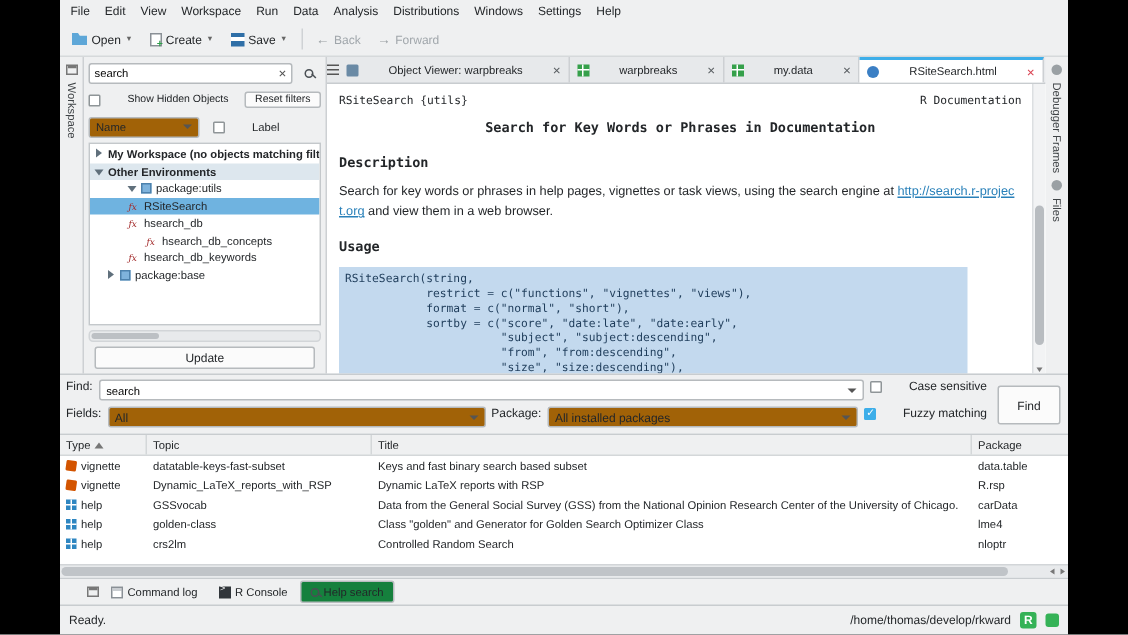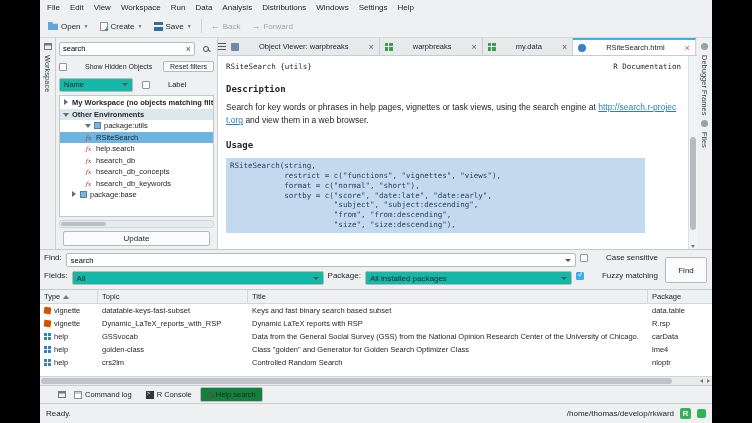--- a/index.html
+++ b/index.html
@@ -60,21 +60,21 @@
 .searchrow{display:flex;align-items:center;gap:3px;height:15px}
 .searchbox{flex:1;height:14px;background:#fff;border:1px solid #b6babd;border-radius:2px;display:flex;align-items:center;padding:0 3px;gap:2px}
 .searchbox input{flex:1;border:none;outline:none;font-size:7.5px;min-width:0;font-family:"Liberation Sans",sans-serif;background:transparent}
 .magbtn{width:16px;height:14px;display:flex;align-items:center;justify-content:center;border-radius:2px}
 .filterrow{display:flex;align-items:center;gap:3px;height:15px}
 .chk{display:flex;align-items:center;gap:18px}
 .box{width:8px;height:8px;background:#fff;border:1px solid #8f9598;border-radius:1px;flex:0 0 auto;position:relative}
 .box.checked{background:#3daee9;border-color:#3daee9}
 .box.checked::before{content:"✓";position:absolute;left:0.5px;top:-1.5px;color:#fff;font-size:7px}
 .btn{background:#fbfbfb;border:1px solid #b6babd;border-radius:2px;padding:1px 6px;display:flex;align-items:center;justify-content:center}
-.sel{background:#14b8a6;border:1px solid #b6babd;border-radius:2px;height:14px;display:flex;align-items:center;padding:0 4px;position:relative;gap:3px}
+.sel{background:#a16207;border:1px solid #b6babd;border-radius:2px;height:14px;display:flex;align-items:center;padding:0 4px;position:relative;gap:3px}
 .sel::after{content:"";margin-left:auto;border-left:3px solid transparent;border-right:3px solid transparent;border-top:3.5px solid #555}
 .tree{flex:1;background:#fff;border:1px solid #c4c8cb;overflow:hidden;font-size:7.5px;padding-top:1px}
 .trow{height:11.5px;display:flex;align-items:center;gap:3px;white-space:nowrap;overflow:hidden}
 .trow.bold{font-weight:bold}
 .trow.hover{background:#dde7ee}
 .trow.selected{background:#6fb3e0}
 .exp{width:7px;flex:0 0 auto;text-align:center}
 .exp.right::before{content:"";display:inline-block;border-top:3px solid transparent;border-bottom:3px solid transparent;border-left:4px solid #60707c}
 .exp.down::before{content:"";display:inline-block;border-left:3px solid transparent;border-right:3px solid transparent;border-top:4px solid #60707c}
 .hscroll{height:8px;background:#e8eaec;border:1px solid #d2d5d8;border-radius:3px;position:relative}
@@ -230,27 +230,23 @@
           <span class="exp down"></span>
           <span class="icon-pkg"></span>
           <span>package:utils</span>
         </div>
         <div class="trow selected" style="padding-left:24px">
           <span class="icon-fn"></span>
           <span>RSiteSearch</span>
         </div>
         <div class="trow" style="padding-left:24px">
           <span class="icon-fn"></span>
-          <span>help.search</span>
-        </div>
-        <div class="trow" style="padding-left:24px">
-          <span class="icon-fn"></span>
           <span>hsearch_db</span>
         </div>
-        <div class="trow" style="padding-left:24px">
+        <div class="trow" style="padding-left:36px">
           <span class="icon-fn"></span>
           <span>hsearch_db_concepts</span>
         </div>
         <div class="trow" style="padding-left:24px">
           <span class="icon-fn"></span>
           <span>hsearch_db_keywords</span>
         </div>
         <div class="trow" style="padding-left:10px">
           <span class="exp right"></span>
           <span class="icon-pkg"></span>
@@ -294,20 +290,21 @@
           <span class="icon-detach"></span>
           <span class="icon-close"></span>
         </div>
       </div>
 
       <div class="doc">
         <div class="dochead">
           <span>RSiteSearch {utils}</span>
           <span>R Documentation</span>
         </div>
+        <div class="doctitle">Search for Key Words or Phrases in Documentation</div>
         <div class="docsection">Description</div>
         <div class="docpara"><span>Search for key words or phrases in help pages, vignettes or task views, using the search engine at </span><a class="doclink">http://search.r-project.org</a><span> and view them in a web browser.</span></div>
         <div class="docsection">Usage</div>
         <div class="codeblock">
           <div class="codeline">RSiteSearch(string,</div>
           <div class="codeline">            restrict = c("functions", "vignettes", "views"),</div>
           <div class="codeline">            format = c("normal", "short"),</div>
           <div class="codeline">            sortby = c("score", "date:late", "date:early",</div>
           <div class="codeline">                       "subject", "subject:descending",</div>
           <div class="codeline">                       "from", "from:descending",</div>

